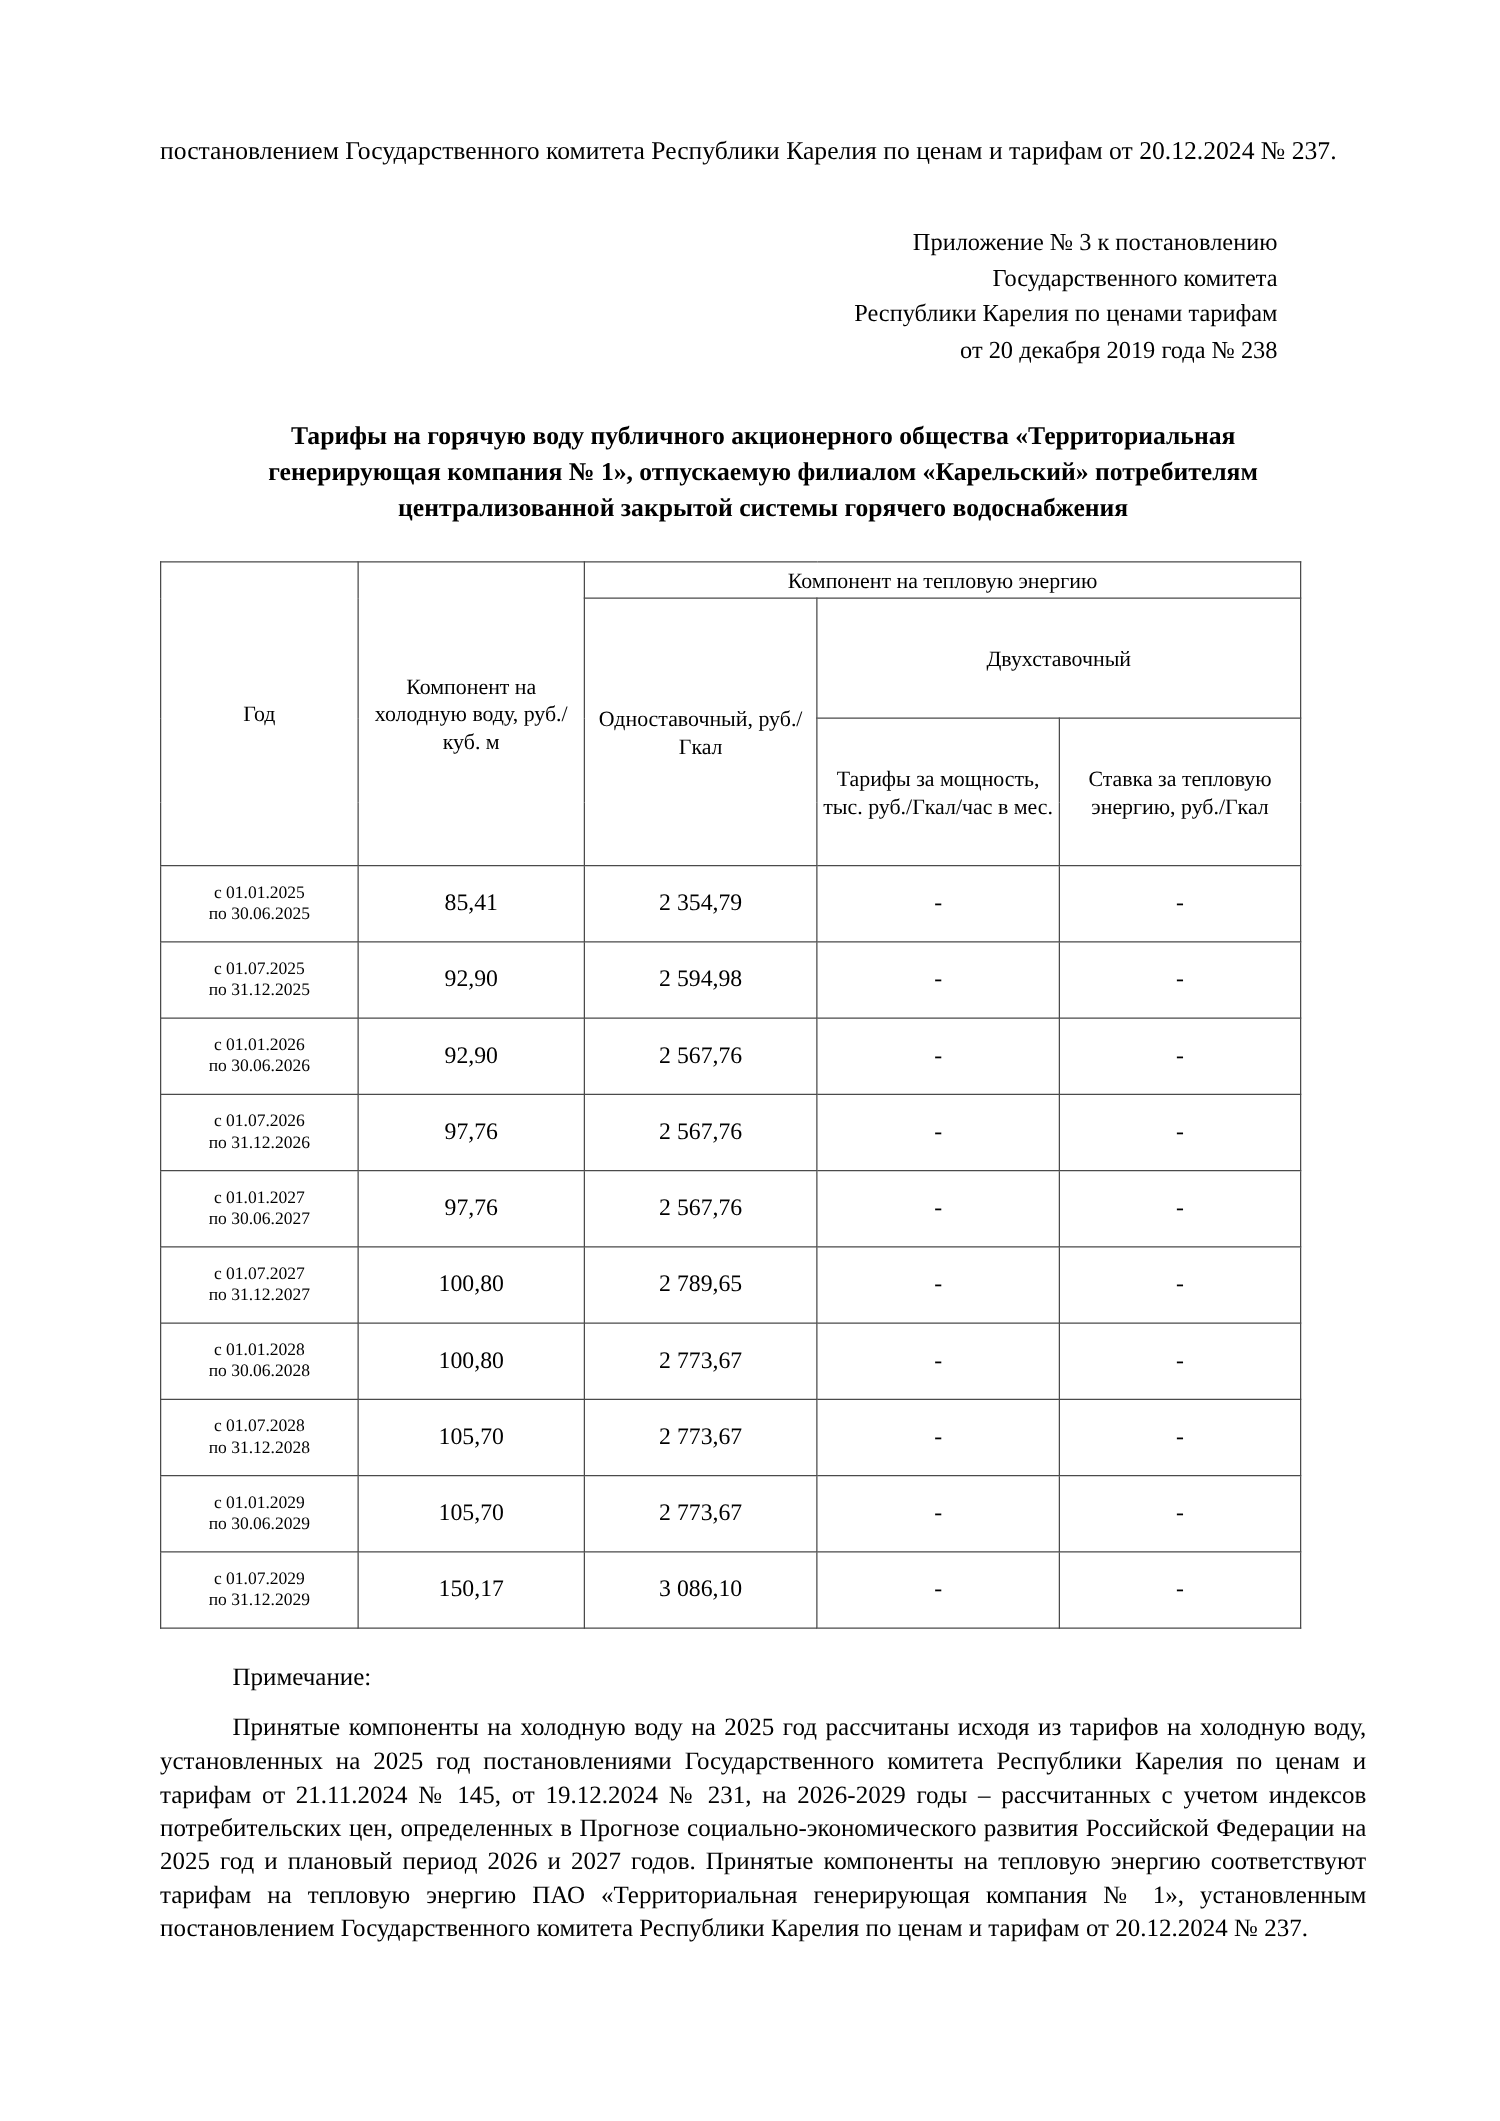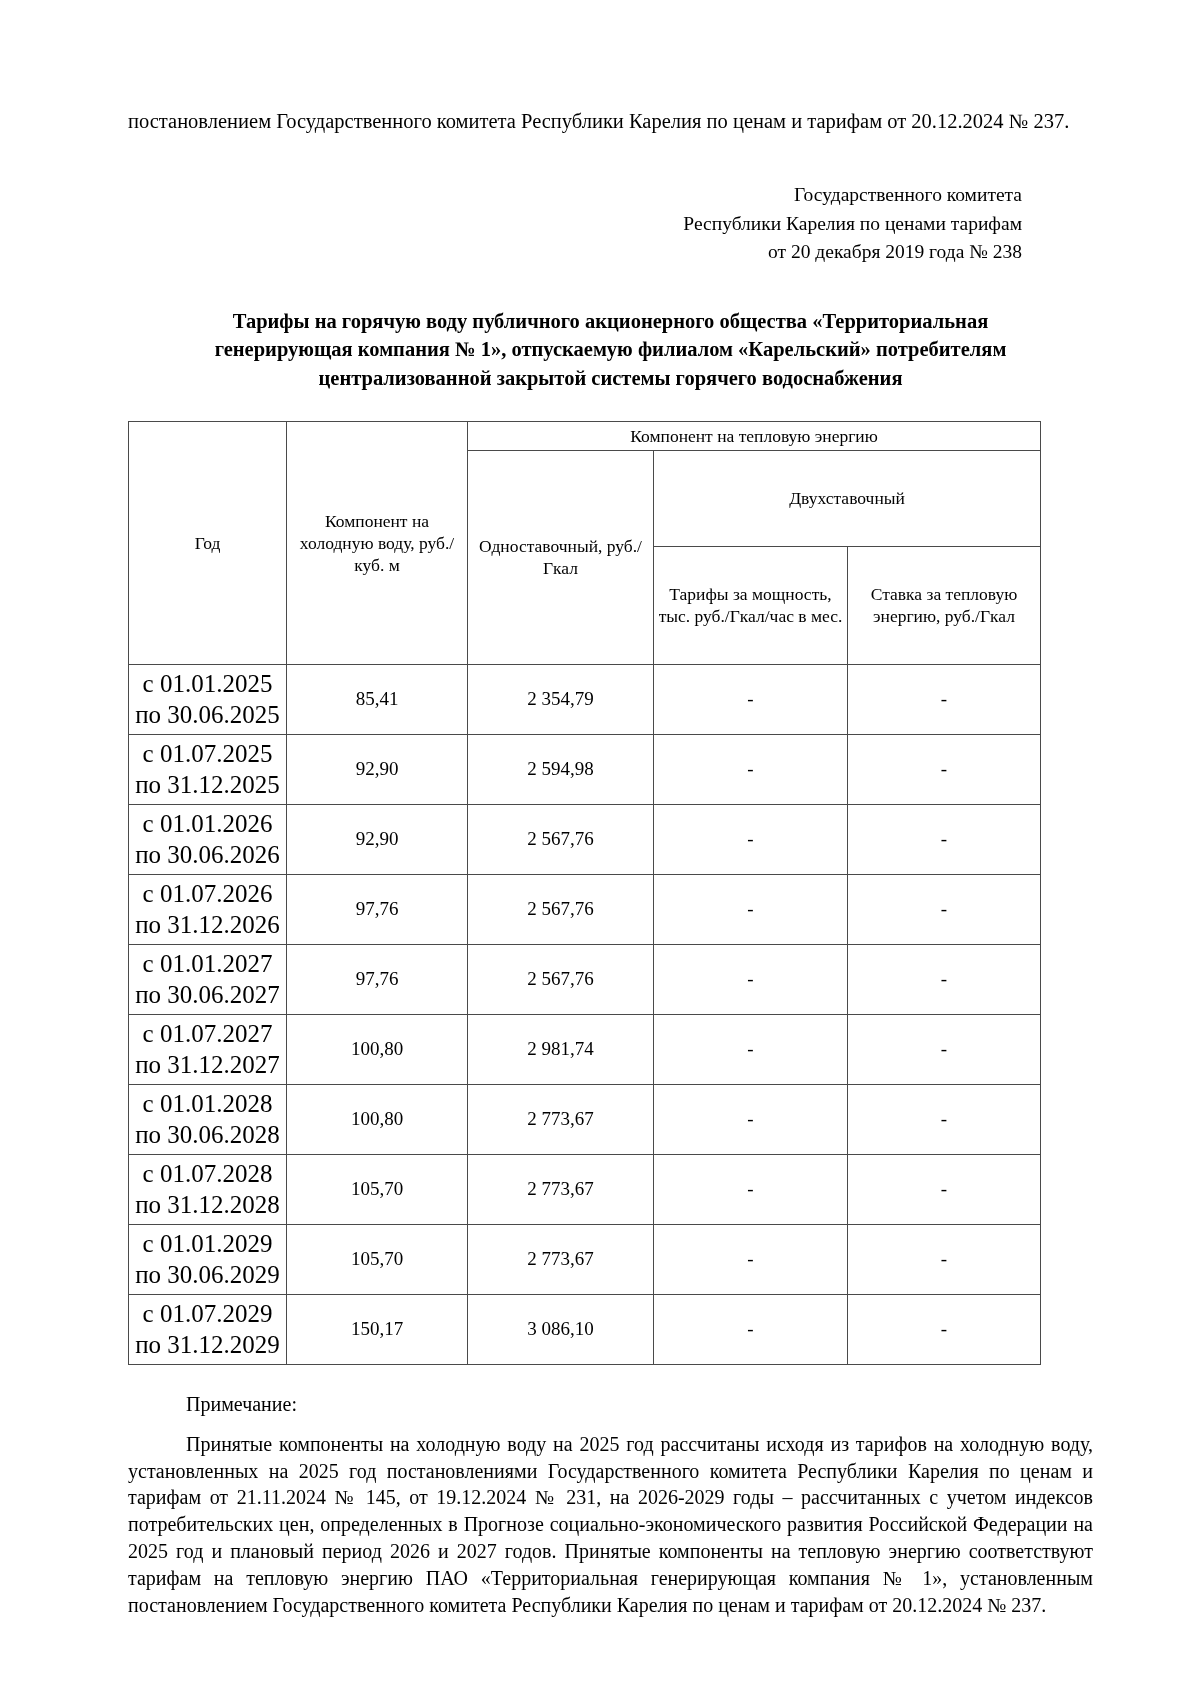--- a/index.html
+++ b/index.html
@@ -76,21 +76,21 @@
   .col-year   { width: 158px; }
   .col-cold   { width: 181px; }
   .col-one    { width: 186px; }
   .col-pow    { width: 194px; }
   .col-heat   { width: 193px; }
 
   .hdr-tall { height: 236px; }
   td.datacell { height: 54px; font-size: 19px; }
   td.period {
     line-height: 1.22;
-    font-size: 25px;
+    font-size: 14px;
   }
   td.dash { font-size: 19px; }
 
   
   .note-label {
     margin-top: 26px;
     padding-left: 58px;
     font-size: 20px;
   }
   .note-body {
@@ -104,20 +104,21 @@
   }
 </style>
 </head>
 <body>
 
 <div class="page">
 
   <p class="continuation">постановлением Государственного комитета Республики Карелия по ценам и тарифам от 20.12.2024 № 237.</p>
 
   <div class="appendix">
+    <div>Приложение № 3 к постановлению</div>
     <div>Государственного комитета</div>
     <div>Республики Карелия по ценами тарифам</div>
     <div>от 20 декабря 2019 года № 238</div>
   </div>
 
   <div class="doc-title">
     <div>Тарифы на горячую воду публичного акционерного общества «Территориальная</div>
     <div>генерирующая компания № 1», отпускаемую филиалом «Карельский» потребителям</div>
     <div>централизованной закрытой системы горячего водоснабжения</div>
   </div>
@@ -196,21 +197,21 @@
           <td class="datacell ">2 567,76</td>
           <td class="datacell dash">-</td>
           <td class="datacell dash">-</td>
         </tr>
         <tr>
           <td class="datacell period">
             <div>с 01.07.2027</div>
             <div>по 31.12.2027</div>
           </td>
           <td class="datacell ">100,80</td>
-          <td class="datacell ">2 981,74</td>
+          <td class="datacell ">2 789,65</td>
           <td class="datacell dash">-</td>
           <td class="datacell dash">-</td>
         </tr>
         <tr>
           <td class="datacell period">
             <div>с 01.01.2028</div>
             <div>по 30.06.2028</div>
           </td>
           <td class="datacell ">100,80</td>
           <td class="datacell ">2 773,67</td>

